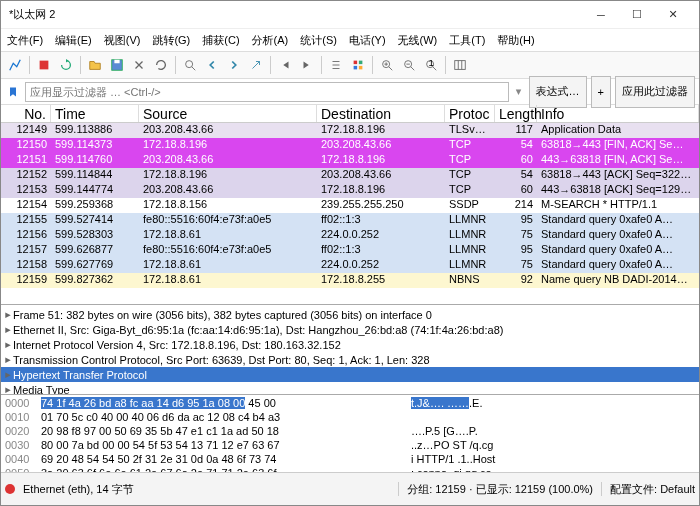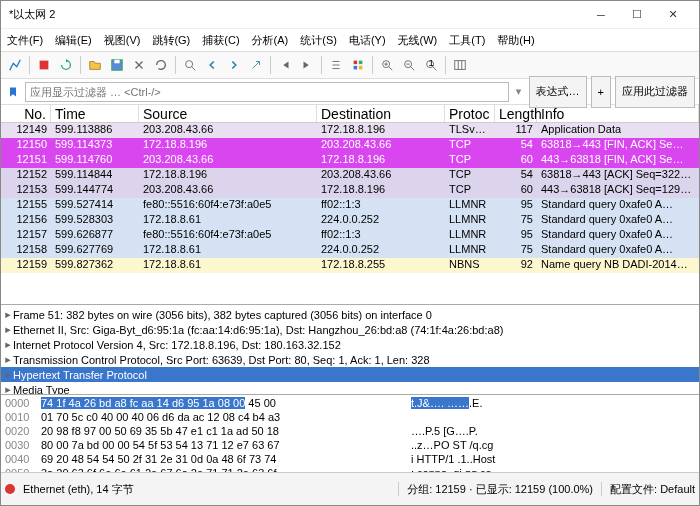--- a/index.html
+++ b/index.html
@@ -264,20 +264,29 @@
       </div>
       <div class="prow bg-lav2">
         <div class="c-no">12153</div>
         <div class="c-time">599.144774</div>
         <div class="c-src">203.208.43.66</div>
         <div class="c-dst">172.18.8.196</div>
         <div class="c-proto">TCP</div>
         <div class="c-len">60</div>
         <div class="c-info">443→63818 [ACK] Seq=129…</div>
       </div>
+      <div class="prow bg-white">
+        <div class="c-no">12154</div>
+        <div class="c-time">599.259368</div>
+        <div class="c-src">172.18.8.156</div>
+        <div class="c-dst">239.255.255.250</div>
+        <div class="c-proto">SSDP</div>
+        <div class="c-len">214</div>
+        <div class="c-info">M-SEARCH * HTTP/1.1</div>
+      </div>
       <div class="prow bg-blue">
         <div class="c-no">12155</div>
         <div class="c-time">599.527414</div>
         <div class="c-src">fe80::5516:60f4:e73f:a0e5</div>
         <div class="c-dst">ff02::1:3</div>
         <div class="c-proto">LLMNR</div>
         <div class="c-len">95</div>
         <div class="c-info">Standard query 0xafe0 A…</div>
       </div>
       <div class="prow bg-blue">

